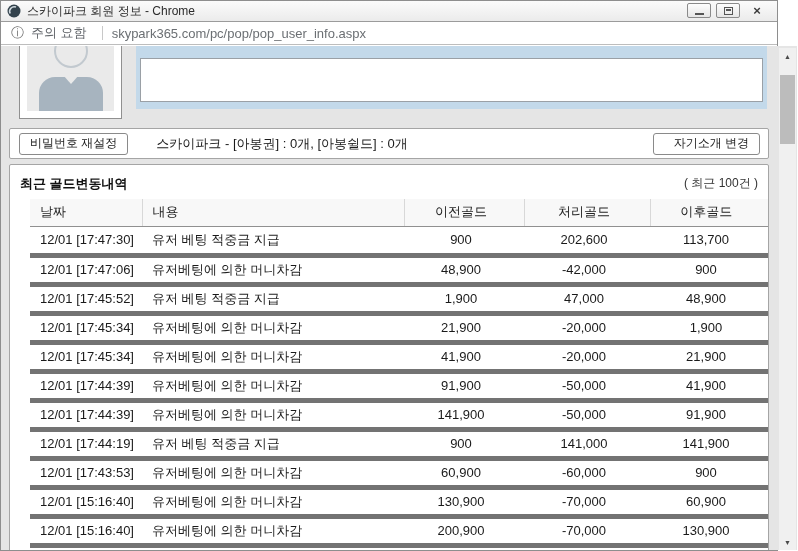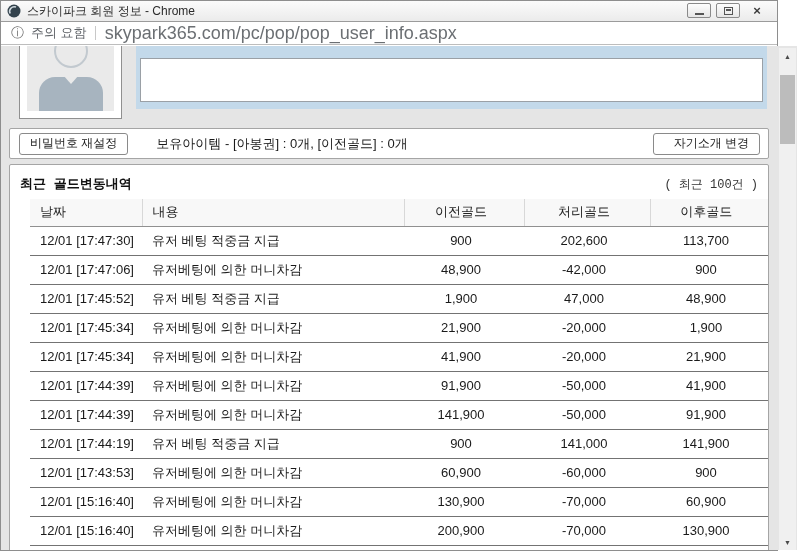--- a/index.html
+++ b/index.html
@@ -18,23 +18,23 @@
   .win-btn.noborder { border:none; background:transparent; }
   .glyph-min { width:9px; height:0; border-bottom:2px solid #555; margin-top:6px; }
   .glyph-max { width:9px; height:8px; border:1px solid #555; position:relative; }
   .glyph-max::after { content:""; position:absolute; left:1px; right:1px; top:1px; height:2px; background:#555; }
   .glyph-close { font-size:13px; font-weight:bold; color:#3c3c3c; line-height:13px; }
 
   
   .urlbar { height:23px; background:#fff; border-bottom:1px solid #bdbdbd;
     display:flex; align-items:center; padding:0 10px; }
   .info-icon { font-size:13px; color:#757575; margin-right:7px; }
-  .security-label { font-size:13px; color:#5f6368; margin-right:8px; white-space:nowrap; }
+  .security-label { font-size:13px; color:#5f6368; margin-right:15px; white-space:nowrap; }
   .url-sep { width:1px; height:14px; background:#c8c8c8; margin-right:9px; }
-  .url-text { font-size:18px; color:#6b6f73; white-space:nowrap; }
+  .url-text { font-size:13px; color:#6b6f73; white-space:nowrap; }
 
   
   .content { position:absolute; left:0; top:45px; width:796px; height:504px; overflow:hidden; background:#e5e5e5; }
   .panel { border:1px solid #a5a5a5; border-radius:2px; background:#fff; }
 
   
   .avatar-box { position:absolute; left:18px; top:-16px; width:103px; height:89px;
     border:1px solid #909090; background:#fff; padding:7px; }
   .avatar-img { position:relative; width:100%; height:100%; background:#eaeaea; overflow:hidden; }
   .avatar-head { position:absolute; left:50%; top:-4px; transform:translateX(-50%);
@@ -54,28 +54,28 @@
   .midbar { position:absolute; left:8px; top:82px; width:760px; height:31px;
     display:flex; align-items:center; }
   .btn { height:22px; border:1px solid #8a8a8a; border-radius:3px; background:#fff;
     font-size:12px; color:#1a1a1a; padding:0 10px; font-family:inherit; white-space:nowrap; }
   .btn-pw { margin-left:9px; }
   .items-text { font-size:13px; color:#1a1a1a; margin-left:28px; white-space:nowrap; }
   .btn-intro { margin-left:auto; margin-right:8px;padding-left:20px; }
 
   
   .history { position:absolute; left:8px; top:118px; width:760px; height:440px; padding-top:8px; }
-  .history-head { display:flex; align-items:flex-end; padding:2px 10px 6px 10px;font-family:Liberation Mono, monospace; }
+  .history-head { display:flex; align-items:flex-start; padding:2px 10px 6px 10px; }
   .history-title { font-size:13px; font-weight:bold; color:#111; }
   .history-note { margin-left:auto; font-size:12px; color:#333; }
   table.gold { border-collapse:collapse; table-layout:fixed; margin-left:20px; width:738px; }
   table.gold th { height:27px; background:#f8f8f8; font-weight:normal; font-size:13px; color:#222;
     border-bottom:1px solid #909090; border-left:1px solid #d8d8d8; }
   table.gold th:first-child { border-left:none; }
-  table.gold td { height:29px; font-size:13px; color:#1a1a1a; border-bottom:1px solid #737373;
+  table.gold td { height:29px; font-size:13px; color:#1a1a1a; border-bottom:5px solid #737373;
     white-space:nowrap; overflow:hidden; }
   .col-date  { width:112px; }
   .col-desc  { width:262px; }
   .col-prev  { width:120px; }
   .col-chg   { width:126px; }
   .col-after { width:118px; }
   .al { text-align:left; padding-left:10px; }
   .ar { text-align:center; padding-right:6px; }
   td.cell-date { font-size:12px; padding-left:10px; }
 
@@ -128,21 +128,21 @@
         </div>
       </div>
     </div>
 
     <div class="intro-panel">
       <textarea class="intro-textarea" value="" style=""></textarea>
     </div>
 
     <div class="midbar panel">
       <button class="btn btn-pw">비밀번호 재설정</button>
-      <span class="items-text">보유아이템 - [아봉권] : 0개, [이전골드] : 0개</span>
+      <span class="items-text">스카이파크 - [아봉권] : 0개, [아봉쉴드] : 0개</span>
       <button class="btn btn-intro">자기소개 변경</button>
     </div>
 
     <div class="history panel">
       <div class="history-head">
         <span class="history-title">최근 골드변동내역</span>
         <span class="history-note">( 최근 100건 )</span>
       </div>
       <table class="gold">
         <colgroup>

